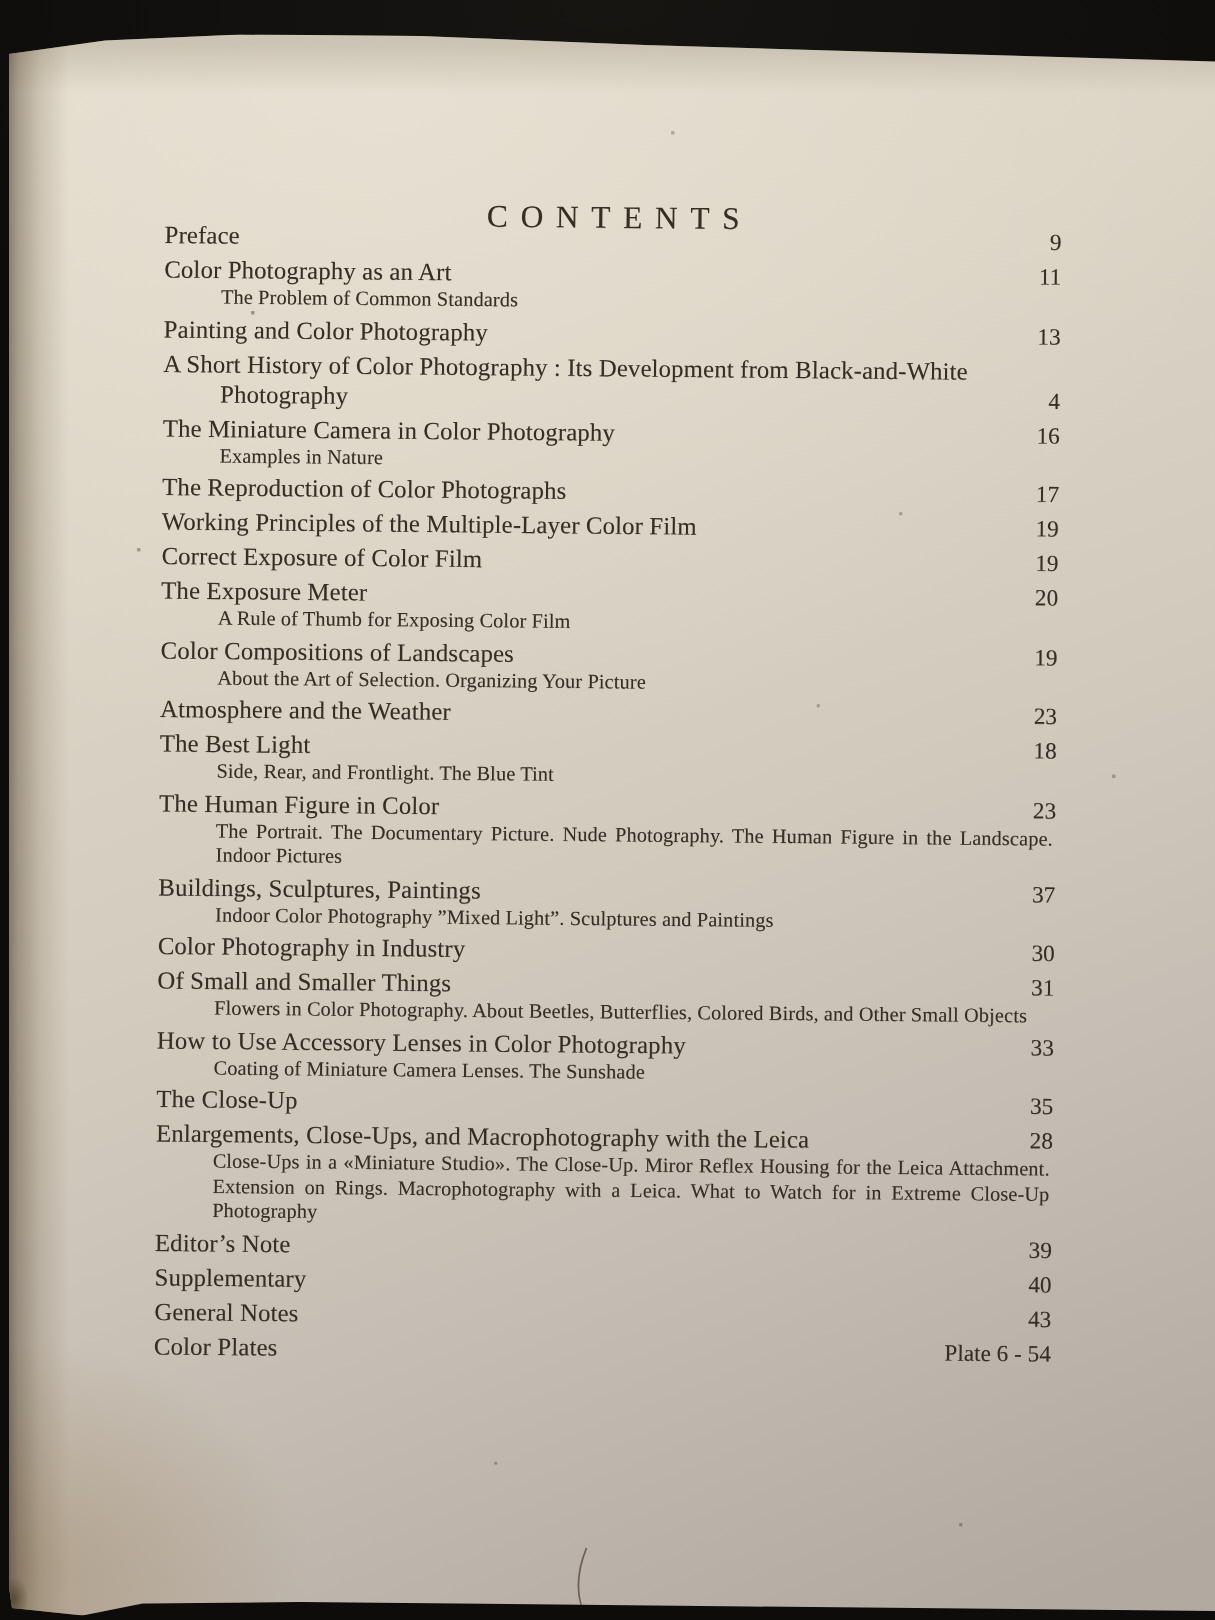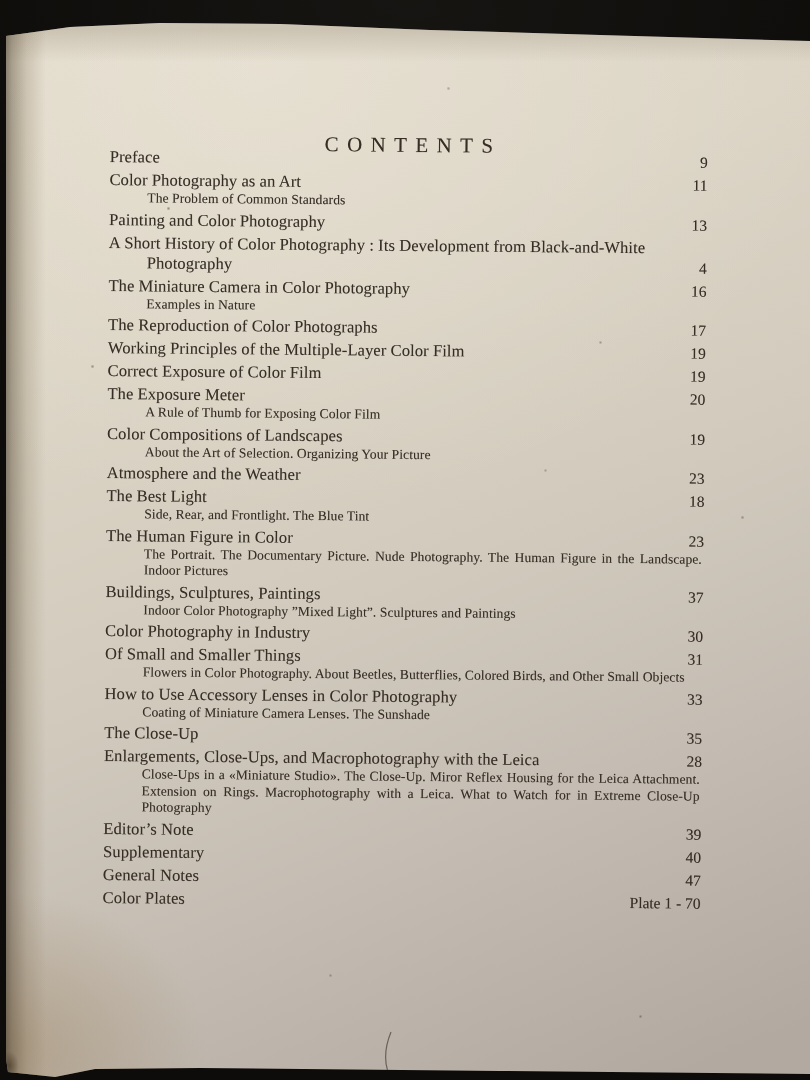--- a/index.html
+++ b/index.html
@@ -246,25 +246,25 @@
           </div>
           <div class="entry">
             <div class="row">
               <span class="title">Supplementary</span>
               <span class="pagenum">40</span>
             </div>
           </div>
           <div class="entry">
             <div class="row">
               <span class="title">General Notes</span>
-              <span class="pagenum">47</span>
+              <span class="pagenum">43</span>
             </div>
           </div>
           <div class="entry">
             <div class="row">
               <span class="title">Color Plates</span>
-              <span class="pagenum">Plate 1 - 70</span>
+              <span class="pagenum">Plate 6 - 54</span>
             </div>
           </div>
         </div>
     </div>
   </div>
 </div>
 
 </body></html>

